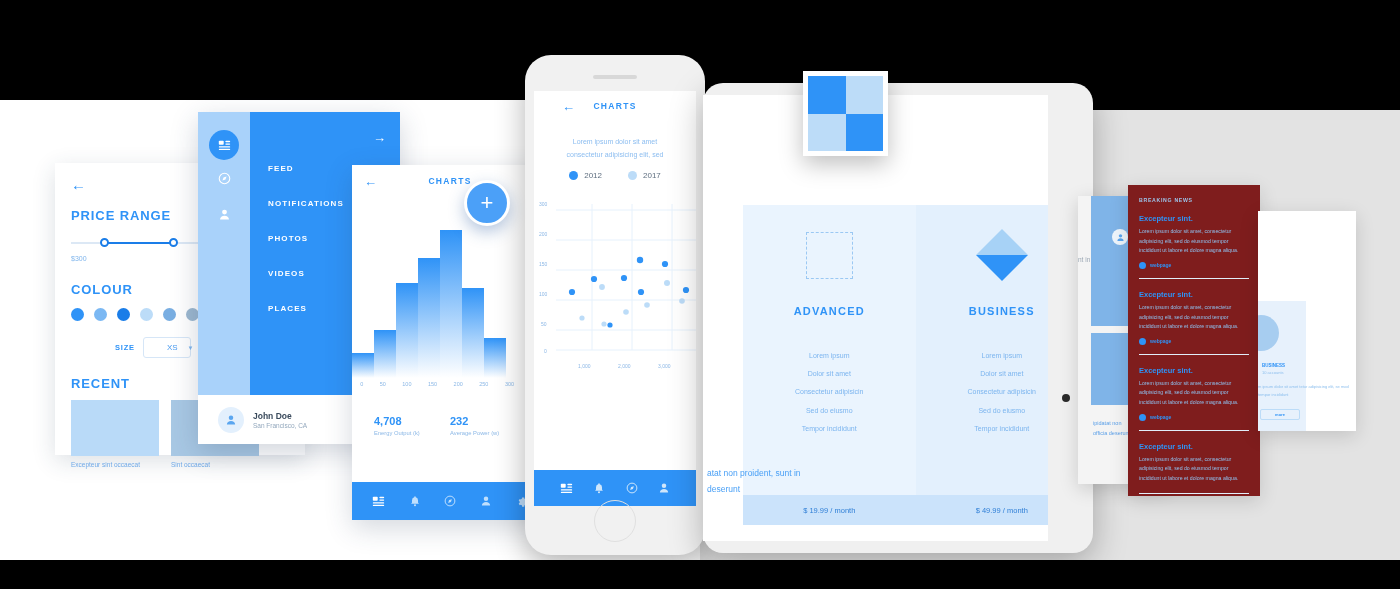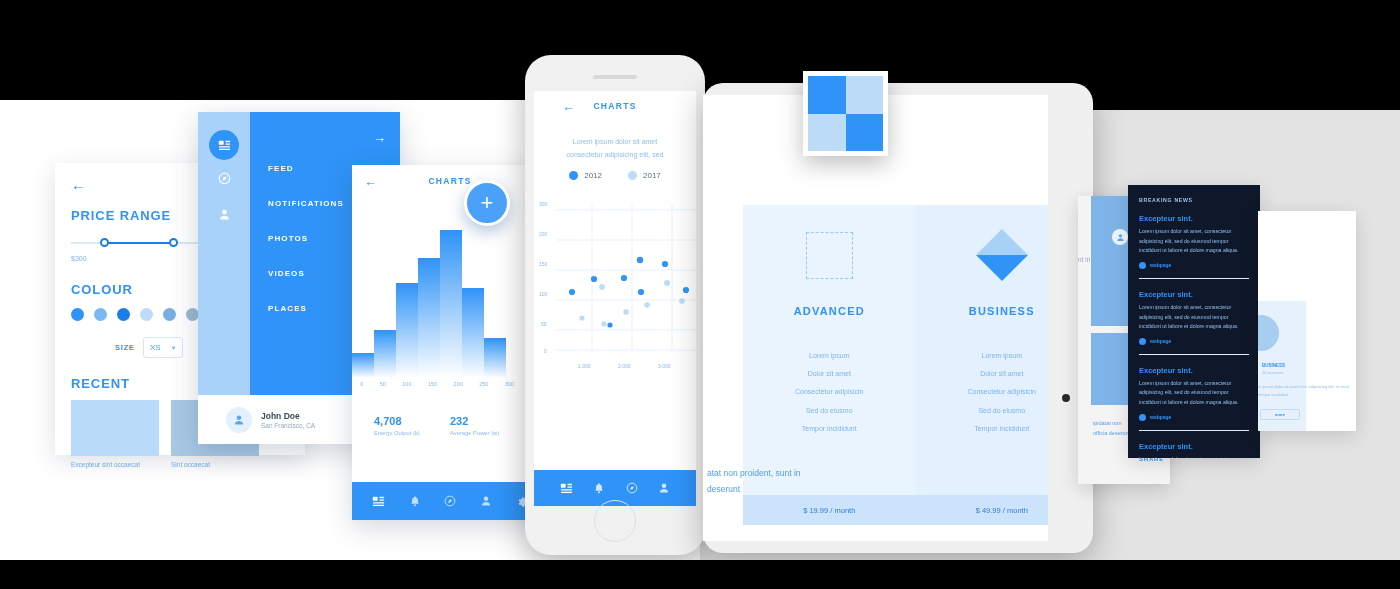--- a/index.html
+++ b/index.html
@@ -24,35 +24,35 @@
   .cf-label { font-size:13px; font-weight:bold; color:#2f93f7; letter-spacing:.9px; }
   .cf-slider { position:relative; height:18px; margin-top:11px; }
   .cf-track { position:absolute; left:0; right:0; top:8px; height:2px; background:#dce8f5; }
   .cf-fill { position:absolute; left:32px; width:70px; top:8px; height:2px; background:#1a7de8; }
   .cf-knob { position:absolute; top:4px; width:9px; height:9px; border-radius:50%; background:#fff; border:2px solid #1a7de8; }
   .cf-val { font-size:7px; color:#7fb5ec; margin-top:3px; }
   .cf-swatches { display:flex; gap:10px; margin-top:11px; }
   .cf-sw { width:13px; height:13px; border-radius:50%; }
   .cf-row { display:flex; align-items:center; gap:8px; margin-top:16px; }
   .cf-rowlabel { font-size:7.5px; font-weight:bold; color:#2f93f7; letter-spacing:.8px;margin-left:44px; }
-  .cf-select { border:1px solid #d6e6f7; border-radius:3px; padding:5px 6px; font-size:8px;
+  .cf-select { border:1px solid #d6e6f7; border-radius:3px; padding:5px 23px; font-size:8px;
                color:#4a9bf0; display:flex; align-items:center; gap:10px; min-width:38px; }
   .cf-chev { font-size:6px; color:#7fb5ec; }
   .cf-thumbs { display:flex; gap:12px; margin-top:9px; }
   .cf-thumb { width:88px; height:56px; }
   .cf-cap { font-size:6.5px; color:#6fa9e8; margin-top:5px; }
 
   
   .card-menu {
     position:absolute; left:198px; top:112px; width:202px; height:332px;
     box-shadow:0 8px 26px rgba(40,60,90,.22); background:#fff; overflow:hidden;
   }
   .cm-rail { position:absolute; left:0; top:0; width:52px; height:283px; background:#a9d2fa; }
   .cm-main { position:absolute; left:52px; top:0; right:0; height:283px; background:#2f93f7; }
-  .cm-foot { position:absolute; left:0; bottom:0; width:100%; height:49px; background:#fff; display:flex; align-items:center; padding-left:28px; gap:9px;}
+  .cm-foot { position:absolute; left:0; bottom:0; width:100%; height:49px; background:#fff; display:flex; align-items:center; padding-left:20px; gap:9px;}
   .cm-avatar { width:26px; height:26px; border-radius:50%; background:#e3f0fd; display:flex; align-items:center; justify-content:center; }
   .cm-name { font-size:8.5px; font-weight:bold; color:#3a4a5c; }
   .cm-loc { font-size:6.5px; color:#93a8bd; margin-top:1px; }
   .cm-icon-active { position:absolute; left:11px; top:18px; width:30px; height:30px; border-radius:50%;
                     background:#2f93f7; display:flex; align-items:center; justify-content:center; }
   .cm-icon { position:absolute; left:20px; width:13px; height:13px; display:flex; align-items:center; justify-content:center; }
   .cm-arrow { position:absolute; right:14px; top:18px; color:#fff; font-size:13px; }
   .cm-items { position:absolute; left:18px; top:52px; }
   .cm-item { font-size:8px; font-weight:bold; color:#fff; letter-spacing:1.1px; margin-bottom:26px; }
 
@@ -124,21 +124,21 @@
   .card-mid { position:absolute; left:1078px; top:196px; width:92px; height:288px; background:#f4f4f4;
               box-shadow:0 5px 18px rgba(0,0,0,.16); overflow:hidden; }
   .cm2-hero { position:absolute; left:13px; top:0; width:100%; height:130px; background:#7fb4e8; }
   .cm2-hero2 { position:absolute; left:13px; top:137px; width:100%; height:72px; background:#7fb4e8; }
   .cm2-ava { position:absolute; left:34px; top:33px; width:16px; height:16px; border-radius:50%; background:#eef5fc;
              display:flex;align-items:center;justify-content:center; }
   .cm2-t1 { position:absolute; left:0; top:60px; font-size:6.5px; color:#9aa7b4; }
   .cm2-body { position:absolute; left:15px; top:222px; font-size:5.5px; color:#5ca0e8; line-height:1.9; }
   .cm2-share { position:absolute; right:6px; bottom:22px; font-size:6px; font-weight:bold; color:#2f93f7; letter-spacing:.8px;}
 
-  .card-news { position:absolute; left:1128px; top:185px; width:132px; height:273px; background:#0f172a;
+  .card-news { position:absolute; left:1128px; top:185px; width:132px; height:311px; background:#7f1d1d;
                box-shadow:0 5px 18px rgba(0,0,0,.14); padding:12px 11px; overflow:hidden; }
   .nw-kicker { font-size:5.2px; font-weight:bold; color:#9dc4ea; letter-spacing:.7px; }
   .nw-item { margin-top:11px; padding-bottom:9px; border-bottom:1px solid #e2eefa; }
   .nw-h { font-size:7.5px; font-weight:bold; color:#2f93f7; }
   .nw-p { font-size:5.2px; color:#8fc0ee; line-height:1.85; margin-top:4px; }
   .nw-src { display:flex; align-items:center; gap:4px; margin-top:6px; font-size:5px; font-weight:bold; color:#2f93f7; }
   .nw-globe { width:7px; height:7px; border-radius:50%; background:#2f93f7; }
 
   .card-far { position:absolute; left:1258px; top:211px; width:98px; height:220px; background:#fff;
               box-shadow:0 5px 18px rgba(0,0,0,.14); overflow:hidden; }

